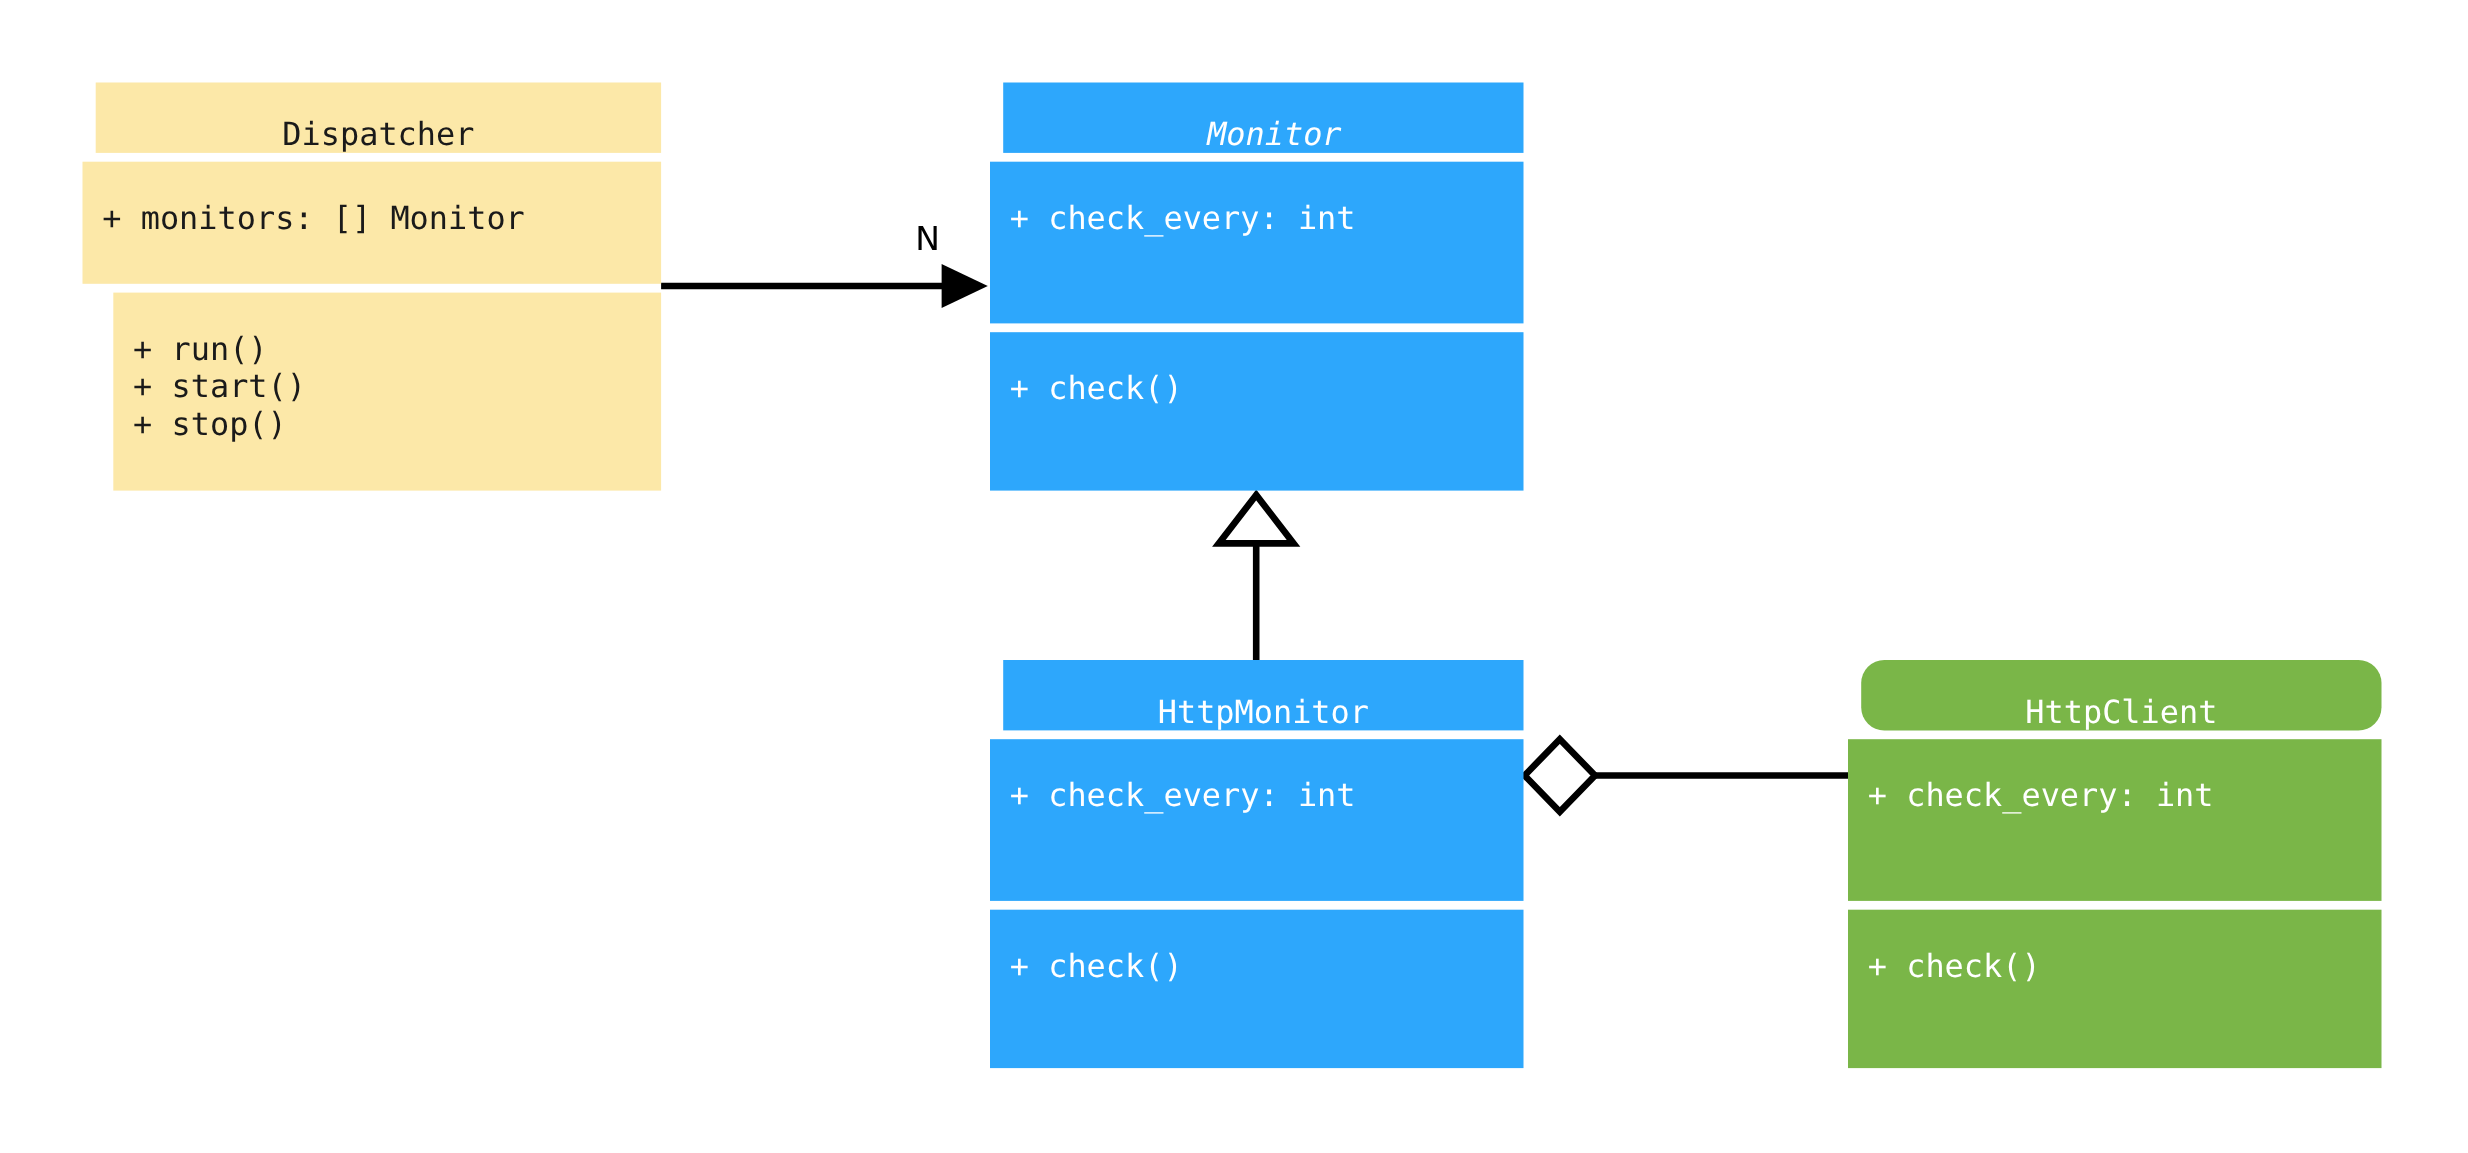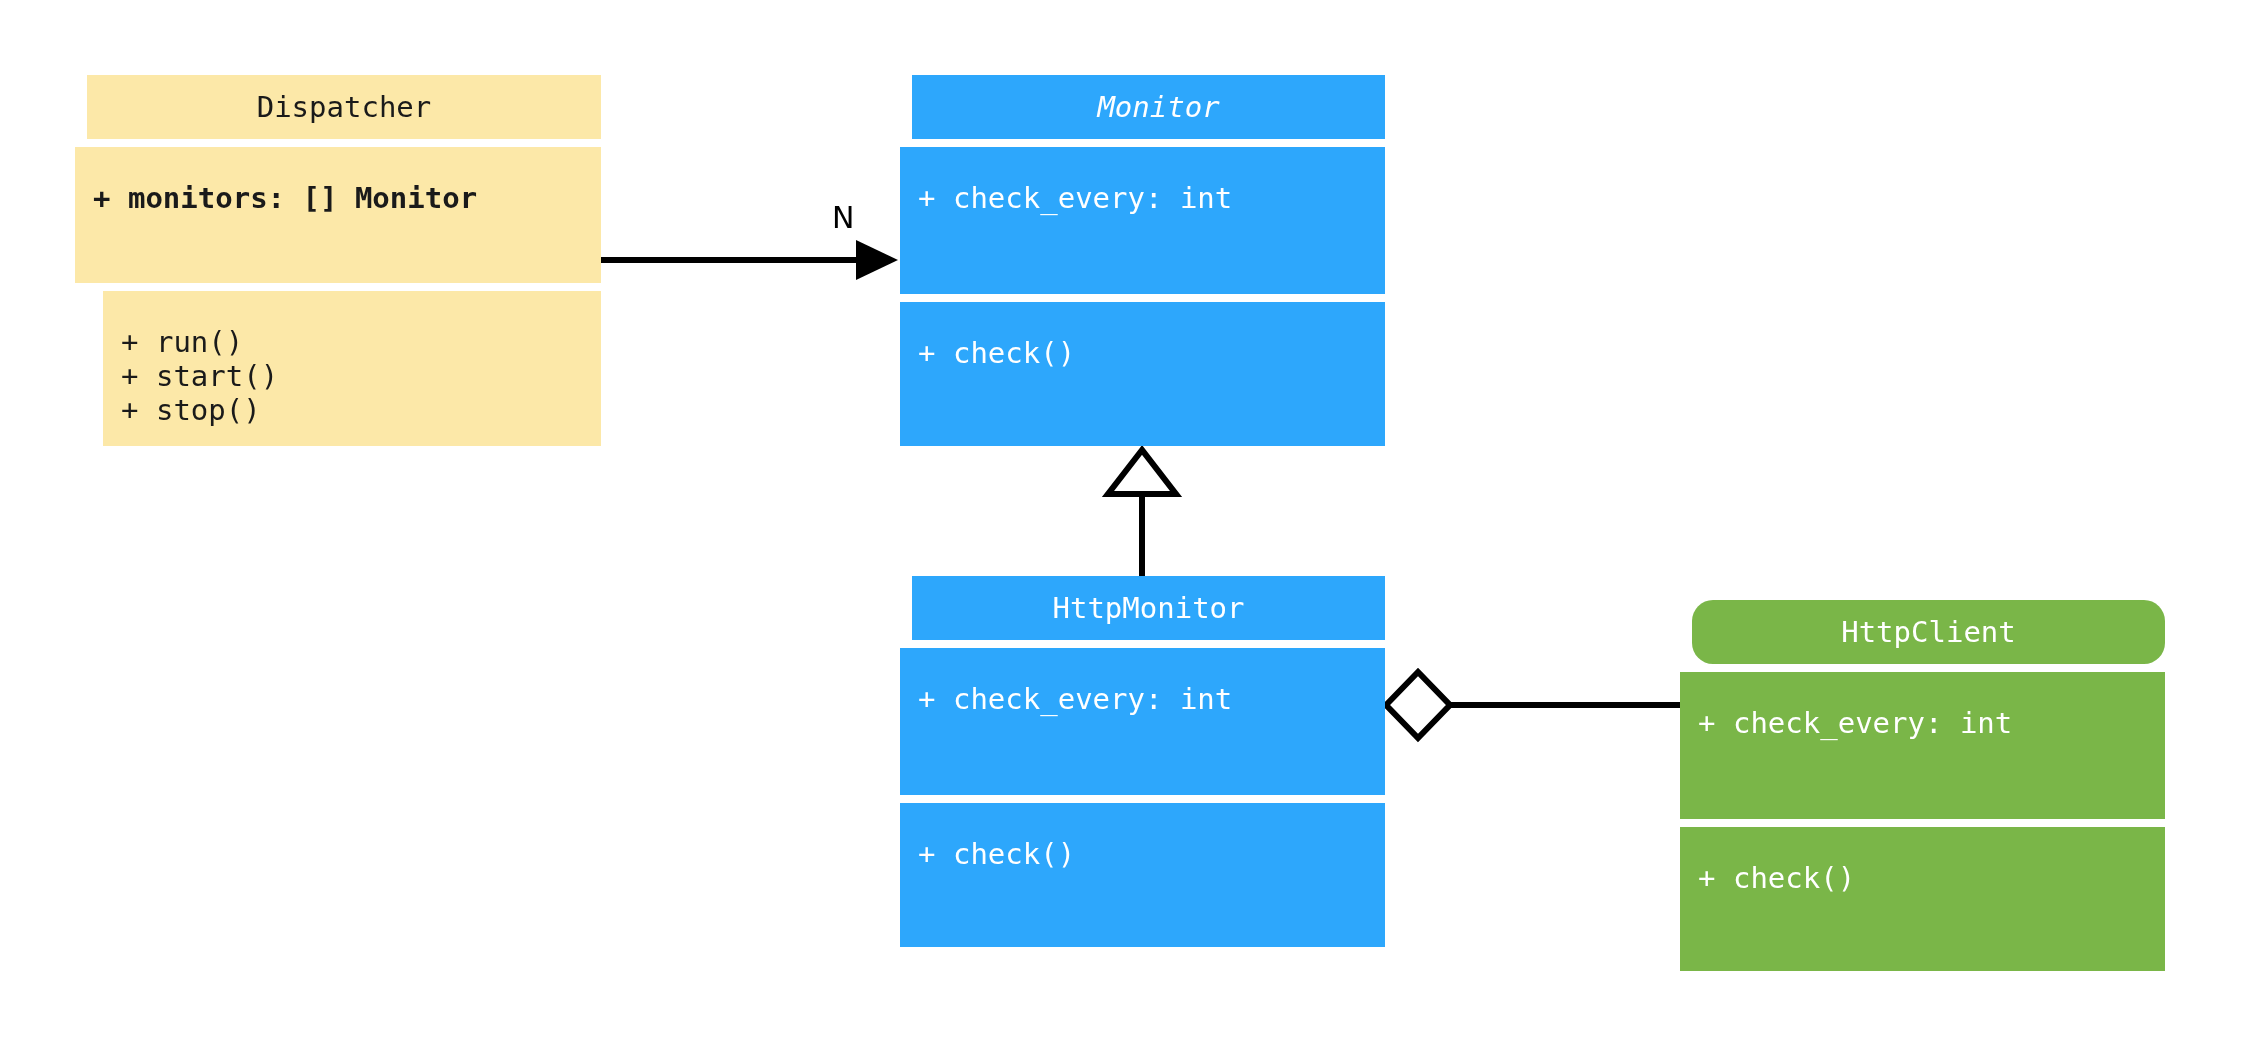--- a/index.html
+++ b/index.html
@@ -43,21 +43,21 @@
     overflow: hidden;
   }
 
   
   .compartment + .compartment {
     margin-top: 8px;
   }
 
   .compartment.title {
     display: flex;
-    align-items: center;
+    align-items: flex-end;
     justify-content: center;
     text-align: center;
     margin-left: 12px;
   }
 
   .compartment.members {
     padding: 34px 18px 0 18px;
   }
 
   .class-title {
@@ -127,21 +127,21 @@
   </svg>
 
   <div class="edge-label" style="left:832px; top:200px;">N</div>
 
   <div class="uml-class theme-yellow" style="left:75px; top:75px; width:526px; height:371px;">
 
     <div class="compartment title" style="height:64px;">
       <span class="class-title">Dispatcher</span>
     </div>
 
-    <div class="compartment members" style="height:136px;font-weight:bold;">
+    <div class="compartment members" style="height:111px;">
       <div class="member-line">+ monitors: [] Monitor</div>
     </div>
 
     <div class="compartment members" style="flex:1 1 auto;margin-left:28px;">
       <div class="member-line">+ run()</div>
       <div class="member-line">+ start()</div>
       <div class="member-line">+ stop()</div>
     </div>
   </div>
 
@@ -153,21 +153,21 @@
 
     <div class="compartment members" style="height:147px;">
       <div class="member-line">+ check_every: int</div>
     </div>
 
     <div class="compartment members" style="flex:1 1 auto;">
       <div class="member-line">+ check()</div>
     </div>
   </div>
 
-  <div class="uml-class theme-blue" style="left:900px; top:576px; width:485px; height:371px;">
+  <div class="uml-class theme-blue" style="left:900px; top:600px; width:485px; height:371px;">
 
     <div class="compartment title" style="height:64px;">
       <span class="class-title">HttpMonitor</span>
     </div>
 
     <div class="compartment members" style="height:147px;">
       <div class="member-line">+ check_every: int</div>
     </div>
 
     <div class="compartment members" style="flex:1 1 auto;">

